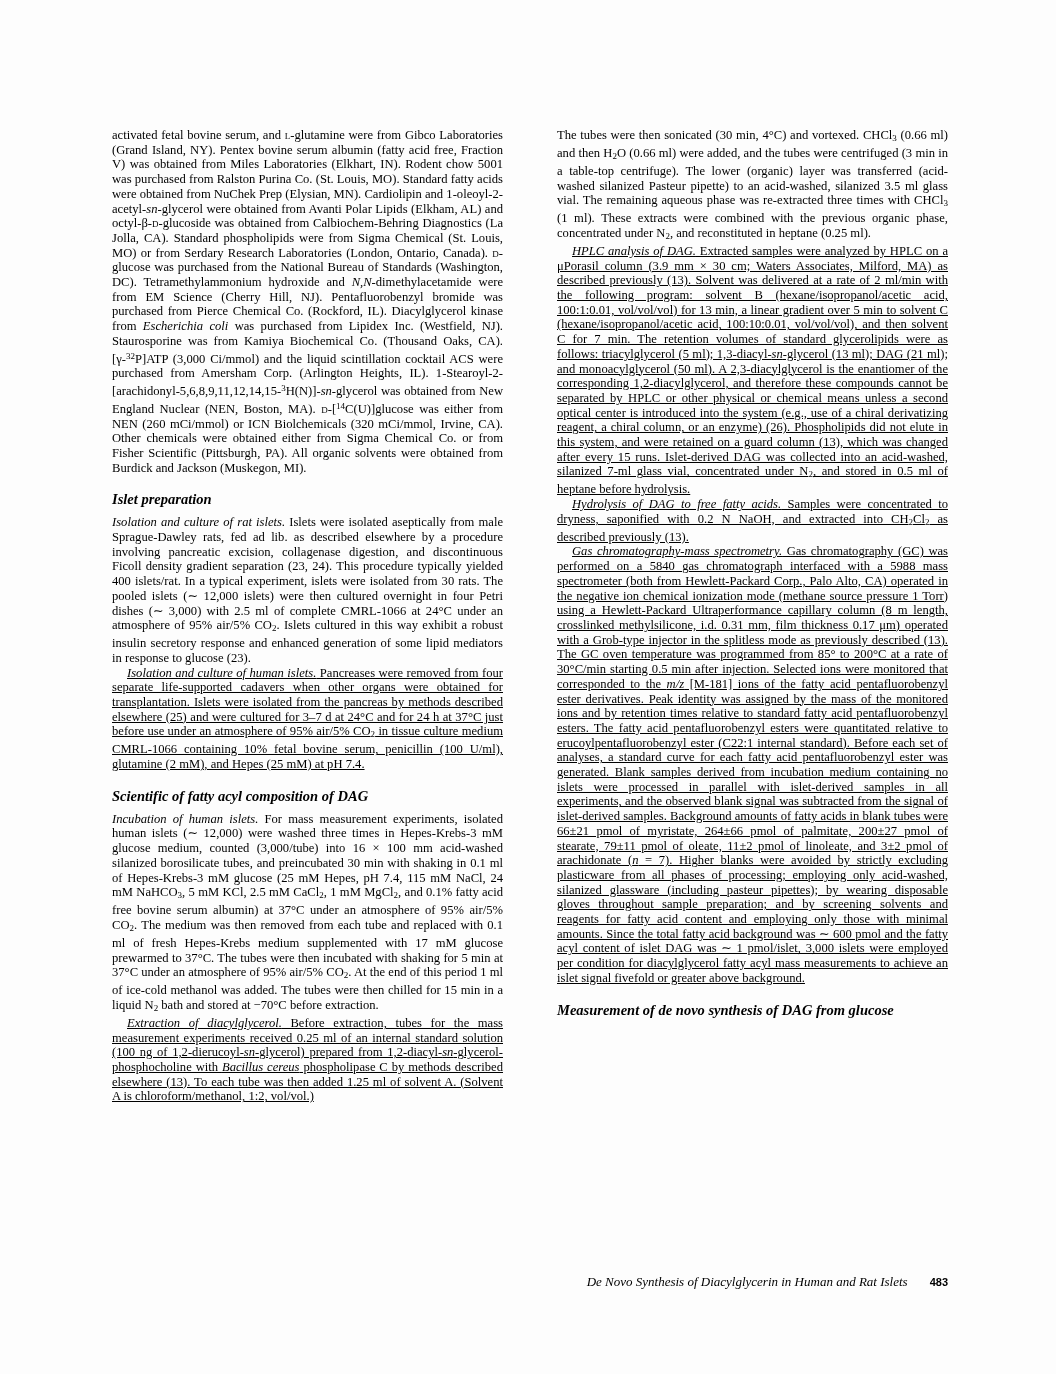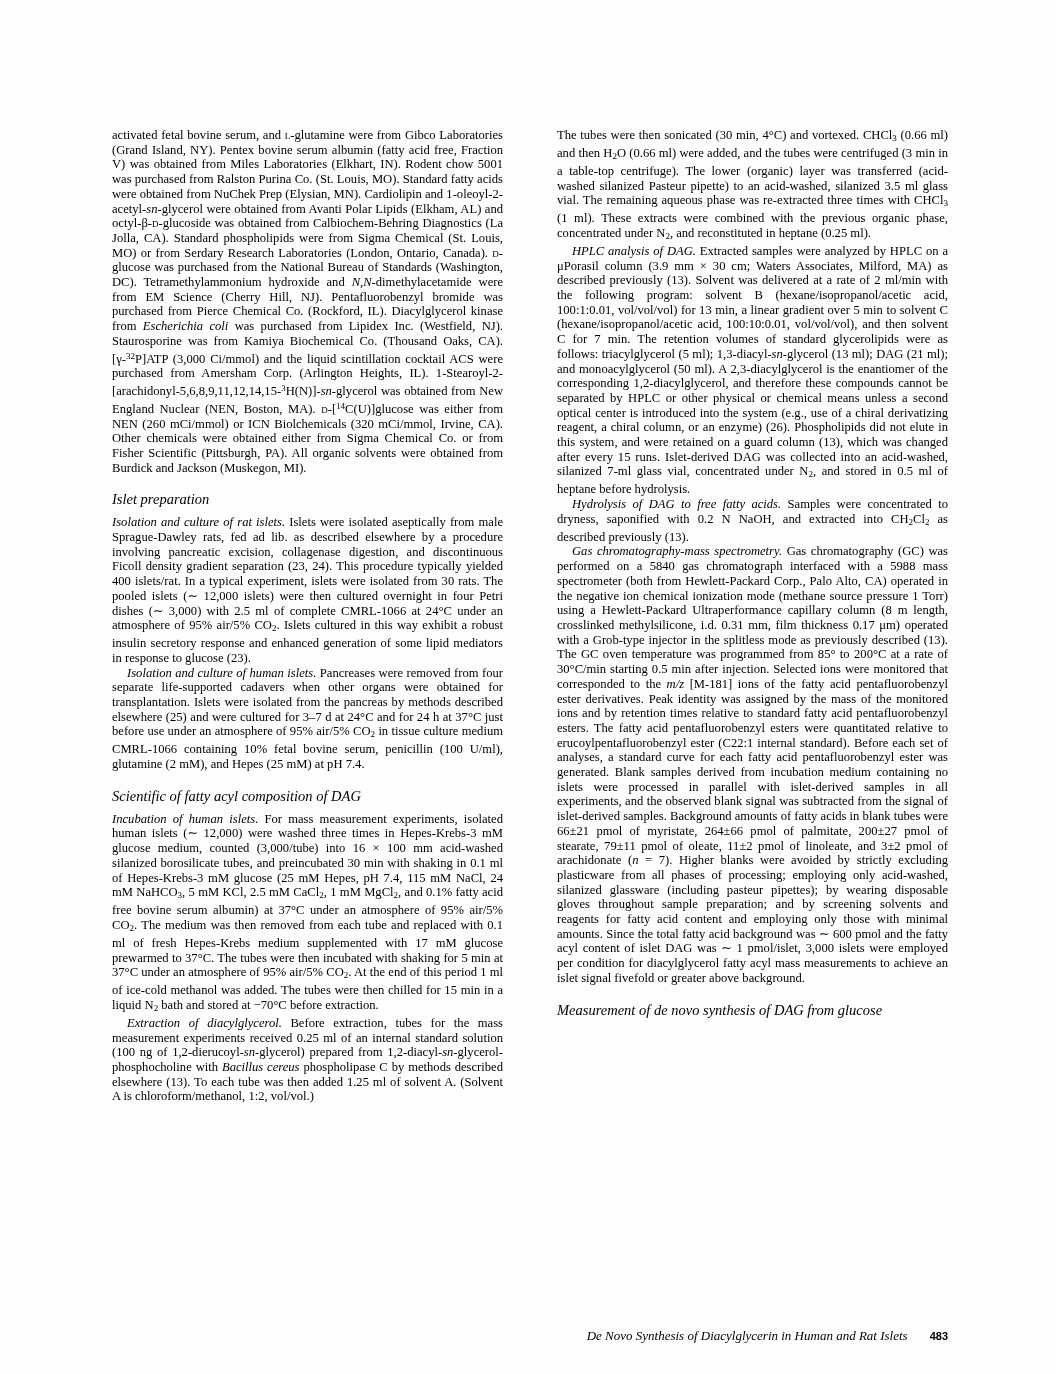--- a/index.html
+++ b/index.html
@@ -35,41 +35,42 @@
   p {
     margin: 0;
     font-size: 12.6px;
     line-height: 14.7px;
     text-align: justify;
     text-justify: inter-word;
     hyphens: auto;
   }
   p.indent {
     text-indent: 15px;
+    text-decoration: underline;
   }
   h2.section {
     font-size: 14.5px;
     font-style: italic;
-    font-weight: normal;
+    font-weight: bold;
     margin: 16px 0 7px 0;
     text-align: left;
   }
   .run-in {
     font-style: italic;
   }
   .smallcaps {
     font-variant: small-caps;
   }
   .it { font-style: italic; }
   sub { font-size: 9px; vertical-align: -0.25em; }
   sup { font-size: 9px; vertical-align: 0.45em; }
   .footer {
     position: absolute;
     left: 112px;
-    top: 1328px;
+    top: 1274px;
     width: 836px;
     display: flex;
     align-items: baseline;
     justify-content: flex-end;
     gap: 22px;
   }
   .footer-title {
     font-style: italic;
     font-size: 13px;
   }

